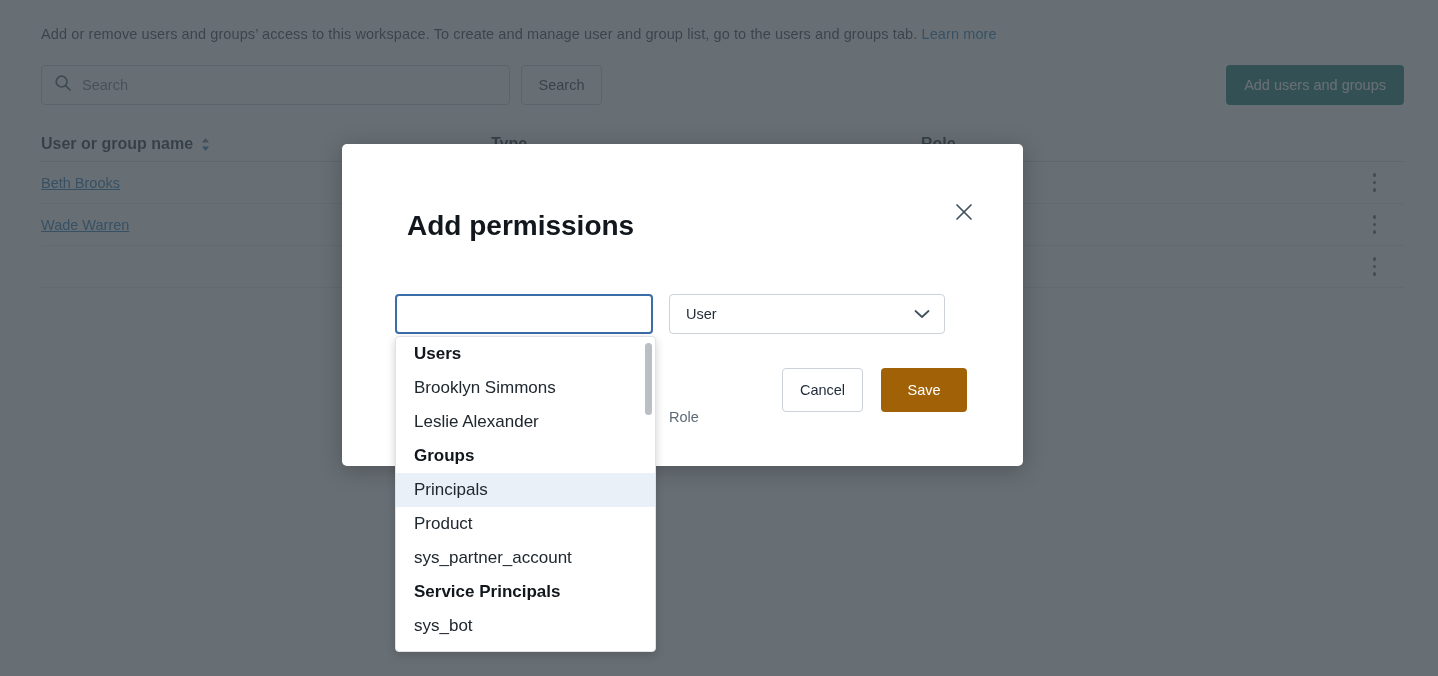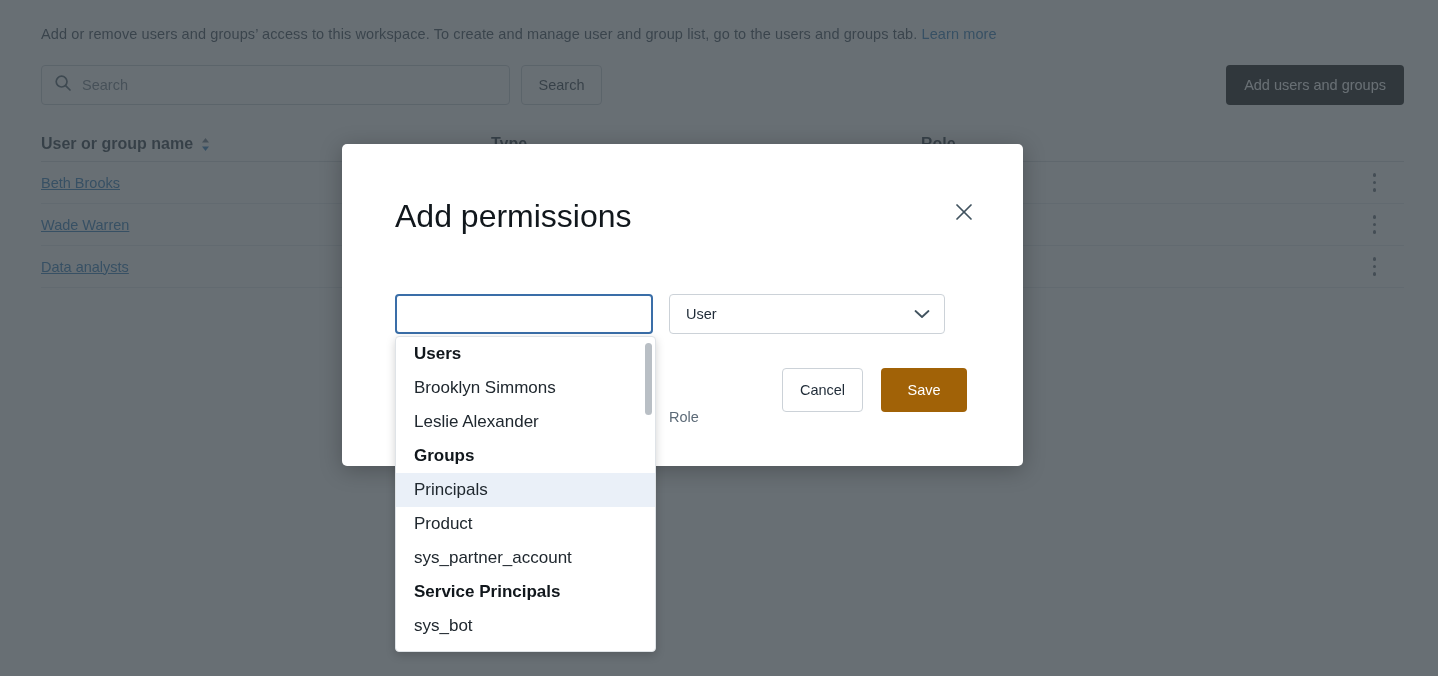--- a/index.html
+++ b/index.html
@@ -61,21 +61,21 @@
     color: #1f2b37;
     cursor: pointer;
   }
   .add-btn {
     position: absolute;
     right: 34px; top: 65px;
     height: 40px;
     padding: 0 18px;
     border: none;
     border-radius: 4px;
-    background: #000000;
+    background: #0f766e;
     color: #fff;
     font-family: inherit;
     font-size: 14.5px;
     cursor: pointer;
   }
 
   
   .tbl {
     position: absolute;
     left: 41px; top: 127px;
@@ -133,24 +133,24 @@
     position: absolute;
     left: 342px; top: 144px;
     width: 681px; height: 322px;
     background: #fff;
     border-radius: 5px;
     box-shadow: 0 4px 22px rgba(0,0,0,.25);
   }
   .modal-title {
     position: absolute;
     left: 53px; top: 54px;
-    font-size: 32px;
+    font-size: 28px;
     color: #11171c;
-    font-weight: normal;
-    margin: 0;
+    font-weight: bold;
+    margin: 12px;
   }
   .modal-close {
     position: absolute;
     right: 46px; top: 56px;
     width: 26px; height: 26px;
     border: none; background: transparent;
     cursor: pointer;
     padding: 0;
     color: #41535f;
   }
@@ -329,23 +329,20 @@
           <span class="kebab-wrap">
               <i></i>
               <i></i>
               <i></i>
             </span>
         </div>
       </div>
     </div>
 
     <div class="tbl-row">
-      <div class="col-name">
-          <a class="name" href="#">Data analysts</a>
-        </div>
       <div class="col-type"></div>
       <div class="col-role"></div>
       <div class="col-menu">
         <div class="kebab">
           <span class="kebab-wrap">
               <i></i>
               <i></i>
               <i></i>
             </span>
         </div>

